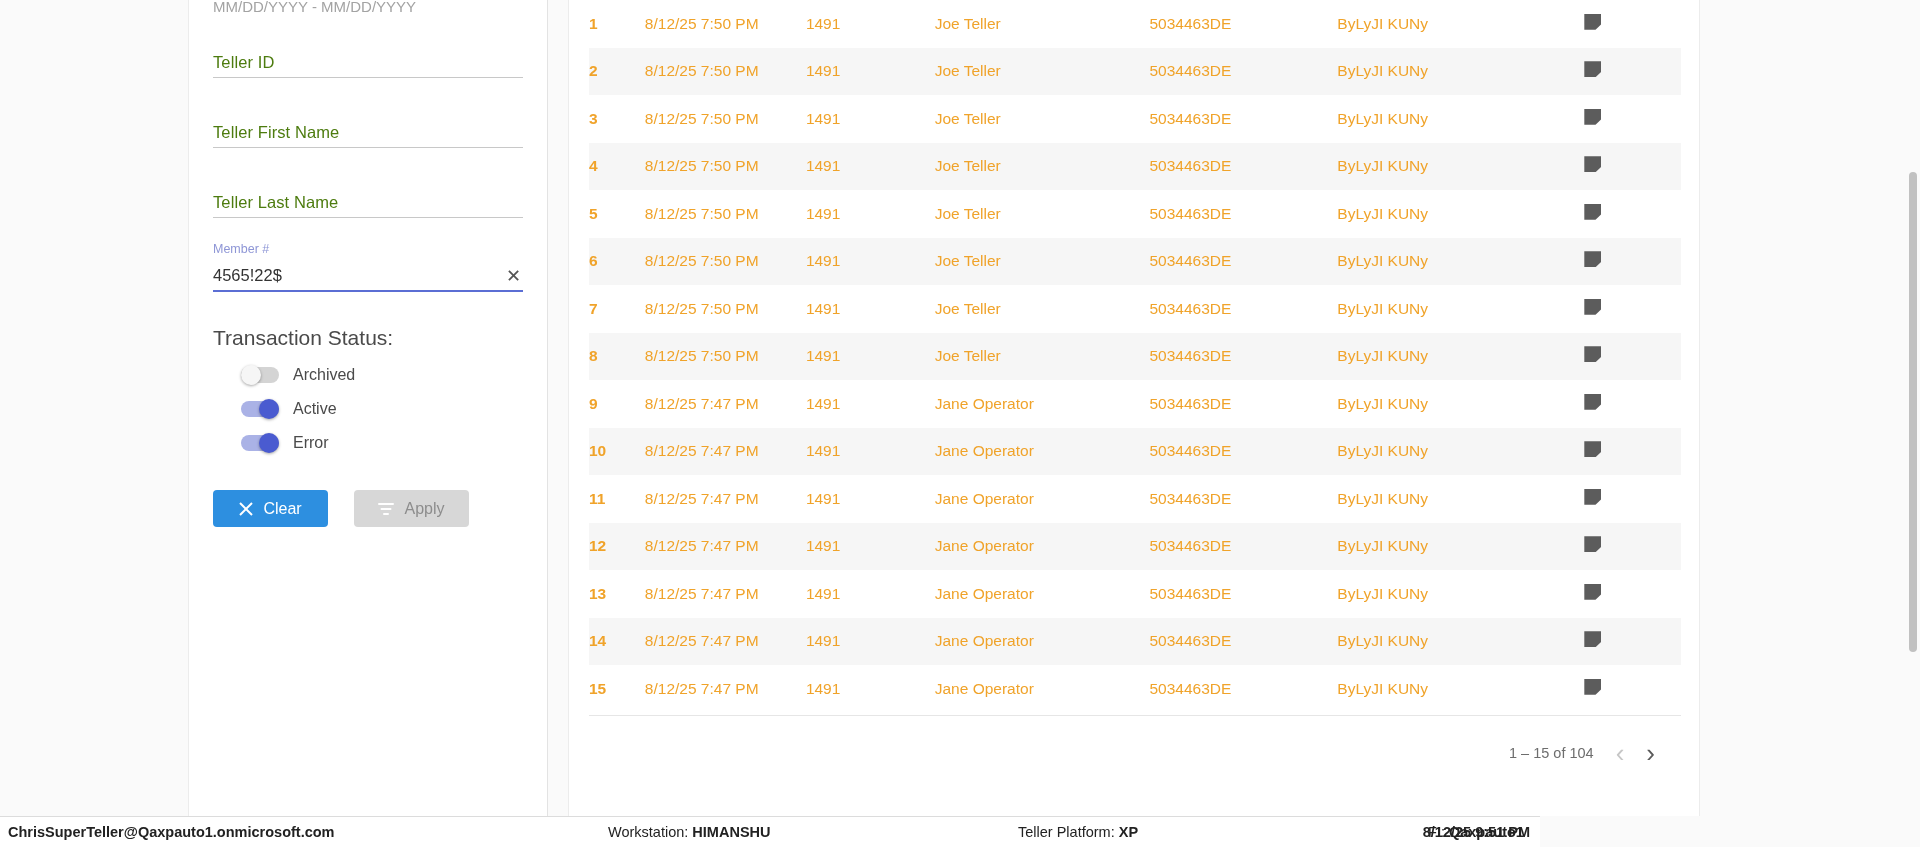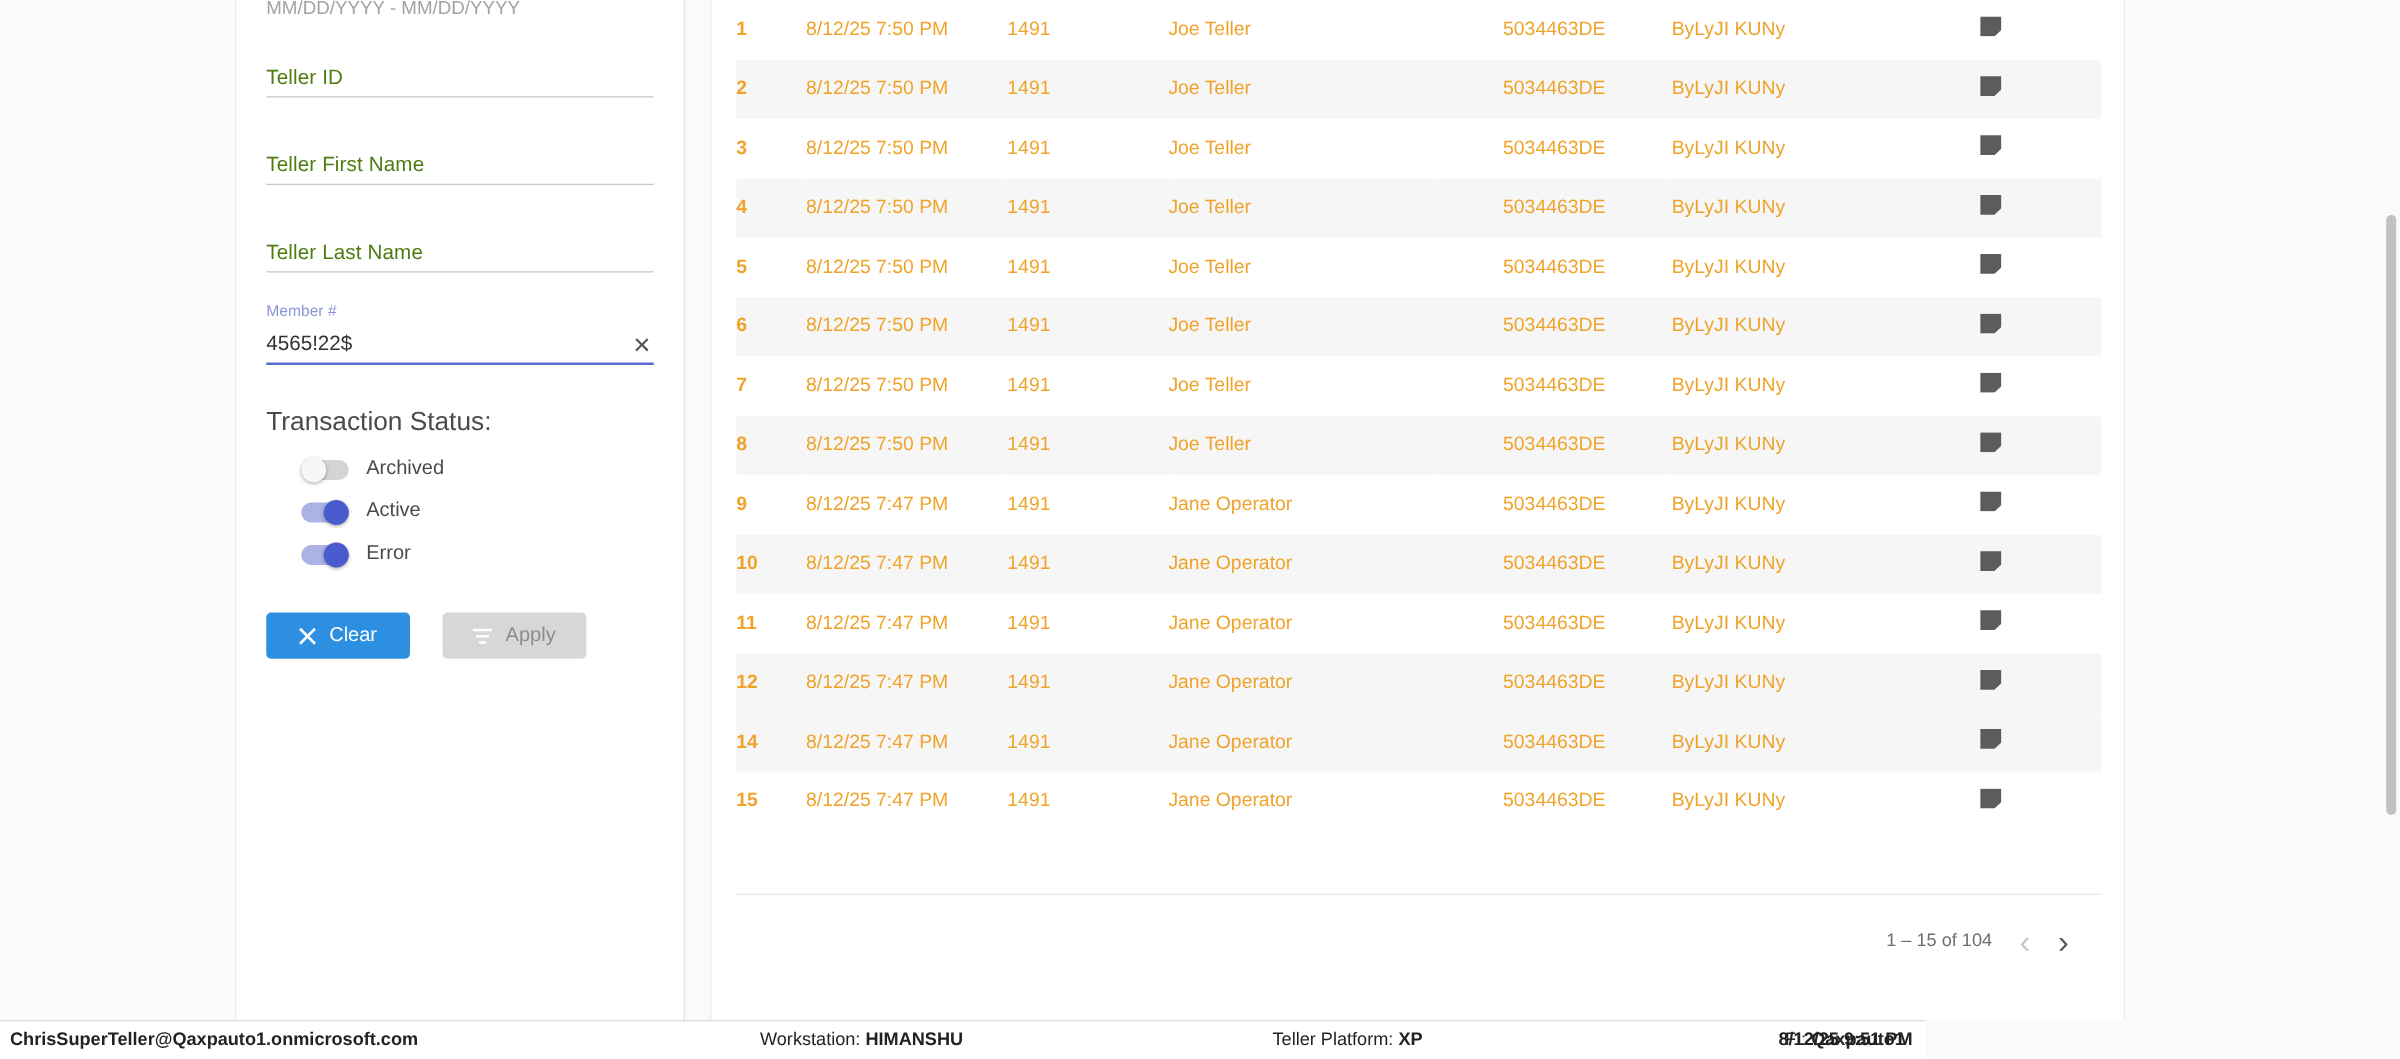--- a/index.html
+++ b/index.html
@@ -80,21 +80,21 @@
     user-select: none;
   }
 
   .status-title {
     margin-top: 34px;
     color: #4a4a4a;
     font-size: 21px;
   }
   .toggle-row {
     display: flex;
-    align-items: flex-end;
+    align-items: center;
     margin-top: 16px;
     padding-left: 28px;
   }
   .toggle {
     width: 38px;
     height: 16px;
     border-radius: 9px;
     position: relative;
     flex: none;
     margin-right: 14px;
@@ -166,21 +166,21 @@
     font-size: 15.5px;
     color: #f0a32a;
     padding: 0;
     vertical-align: middle;
     border: none;
   }
   td.c-idx   { width: 52px;  padding-left: 8px; font-weight: bold; }
   td.c-date  { width: 150px; }
   td.c-term  { width: 120px; }
   td.c-teller{ width: 200px; }
-  td.c-num   { width: 175px; text-align: center; }
+  td.c-num   { width: 175px; }
   td.c-name  { width: 230px; }
   td.c-note  { width: 90px; }
   .note-icon { display: inline-block; width: 17px; height: 16px; position: relative; }
   .note-icon .pg {
     position: absolute; inset: 0;
     background: #5c5c5c;
     clip-path: polygon(0 0, 100% 0, 100% 66%, 66% 100%, 0 100%);
   }
   .row-divider {
     position: absolute;
@@ -428,20 +428,29 @@
           </tr>
           <tr class="row alt">
             <td class="c-idx">12</td>
             <td class="c-date">8/12/25 7:47 PM</td>
             <td class="c-term">1491</td>
             <td class="c-teller">Jane Operator</td>
             <td class="c-num">5034463DE</td>
             <td class="c-name">ByLyJI KUNy</td>
             <td class="c-note"><span class="note-icon"><span class="pg"></span></span></td>
           </tr>
+          <tr class="row">
+            <td class="c-idx">13</td>
+            <td class="c-date">8/12/25 7:47 PM</td>
+            <td class="c-term">1491</td>
+            <td class="c-teller">Jane Operator</td>
+            <td class="c-num">5034463DE</td>
+            <td class="c-name">ByLyJI KUNy</td>
+            <td class="c-note"><span class="note-icon"><span class="pg"></span></span></td>
+          </tr>
           <tr class="row alt">
             <td class="c-idx">14</td>
             <td class="c-date">8/12/25 7:47 PM</td>
             <td class="c-term">1491</td>
             <td class="c-teller">Jane Operator</td>
             <td class="c-num">5034463DE</td>
             <td class="c-name">ByLyJI KUNy</td>
             <td class="c-note"><span class="note-icon"><span class="pg"></span></span></td>
           </tr>
           <tr class="row">

